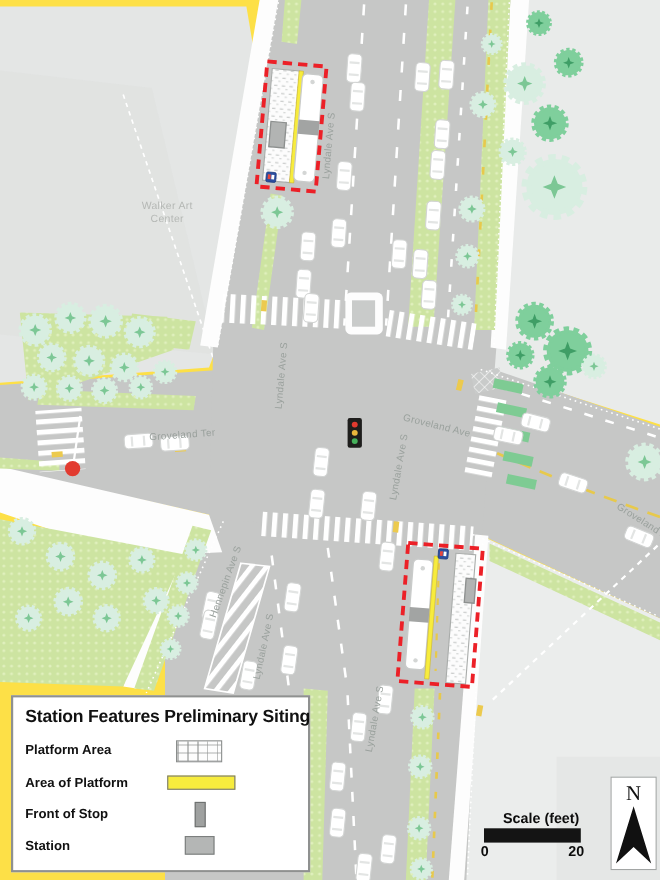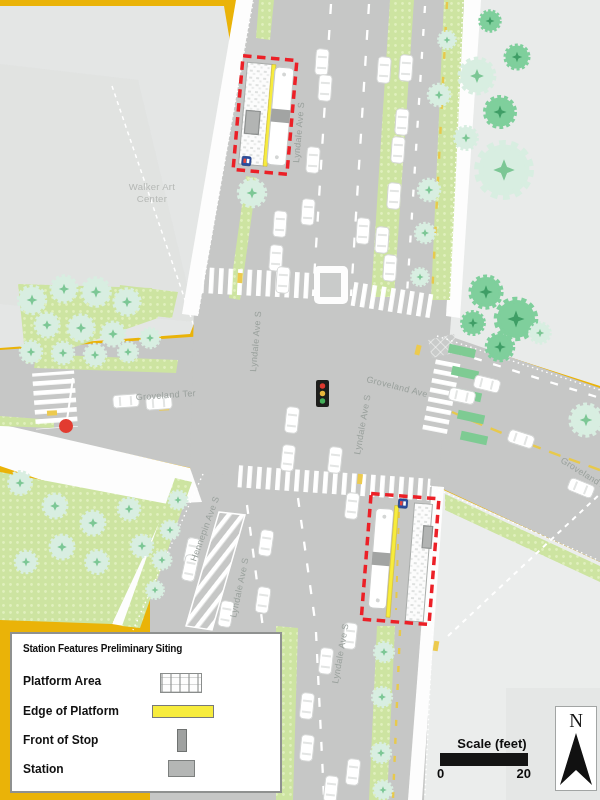--- a/index.html
+++ b/index.html
@@ -1,24 +1,24 @@
 <!DOCTYPE html>
 <html><head>
 <meta charset="utf-8">
 <style>
   html,body{margin:0;padding:0;background:#ffffff;}
-  .stage{position:relative;width:600px;height:800px;background:#eab308;overflow:hidden;
+  .stage{position:relative;width:600px;height:800px;background:#fde047;overflow:hidden;
          font-family:"Liberation Sans",sans-serif;}
   .stage svg{position:absolute;left:0;top:0;}
   .maplabel{font-family:"Liberation Sans",sans-serif;font-size:9px;fill:#9aa19d;letter-spacing:.3px;}
   .walker{font-size:9.5px;fill:#b5b8b5;}
   
   .legend{position:absolute;left:10px;top:632px;width:272px;height:161px;background:#ffffff;
           border:2px solid #8f9190;box-sizing:border-box;z-index:5;}
-  .legend-title{position:absolute;left:11px;top:9px;font-size:10px;font-weight:bold;color:#111;
+  .legend-title{position:absolute;left:11px;top:9px;font-size:16px;font-weight:bold;color:#111;
                 letter-spacing:-0.2px;white-space:nowrap;}
   .legend-label{position:absolute;left:11px;font-size:12px;font-weight:bold;color:#111;white-space:nowrap;}
   .lbl-1{top:40px}.lbl-2{top:70px}.lbl-3{top:99px}.lbl-4{top:128px}
   .swatch{position:absolute;box-sizing:border-box;}
   .sw-platform{left:148px;top:39px;width:42px;height:20px;background:#fdfdfd;border:1.5px solid #8a8d8c;
     background-image:repeating-linear-gradient(90deg, rgba(140,143,142,.55) 0 1.5px, transparent 1.5px 9px),
                      repeating-linear-gradient(0deg, rgba(140,143,142,.35) 0 1.2px, transparent 1.2px 7px);}
   .sw-edge{left:140px;top:71px;width:62px;height:13px;background:#f7ec3d;border:1.5px solid #77797a;}
   .sw-front{left:165px;top:95px;width:10px;height:23px;background:#9fa1a0;border:1.5px solid #6f7271;}
   .sw-shelter{left:156px;top:126px;width:27px;height:17px;background:#b4b6b5;border:1.5px solid #7c7f7e;}
@@ -319,21 +319,21 @@
     <text class="maplabel" transform="translate(196,562) rotate(-70)">Hennepin Ave S</text>
     <text class="maplabel" transform="translate(236,618) rotate(-78)">Lyndale Ave S</text>
     <text class="maplabel" transform="translate(338,684) rotate(-80)">Lyndale Ave S</text>
   </g>
 </svg>
 
 <div class="legend">
   <div class="legend-title">Station Features Preliminary Siting</div>
   <div class="legend-label lbl-1">Platform Area</div>
   <div class="swatch sw-platform"></div>
-  <div class="legend-label lbl-2">Edge of Platform</div>
+  <div class="legend-label lbl-2">Area of Platform</div>
   <div class="swatch sw-edge"></div>
   <div class="legend-label lbl-3">Front of Stop</div>
   <div class="swatch sw-front"></div>
   <div class="legend-label lbl-4">Station</div>
   <div class="swatch sw-shelter"></div>
 </div>
 
 <div class="scale">
   <div class="scale-title">Scale (feet)</div>
   <div class="scale-bar"></div>

